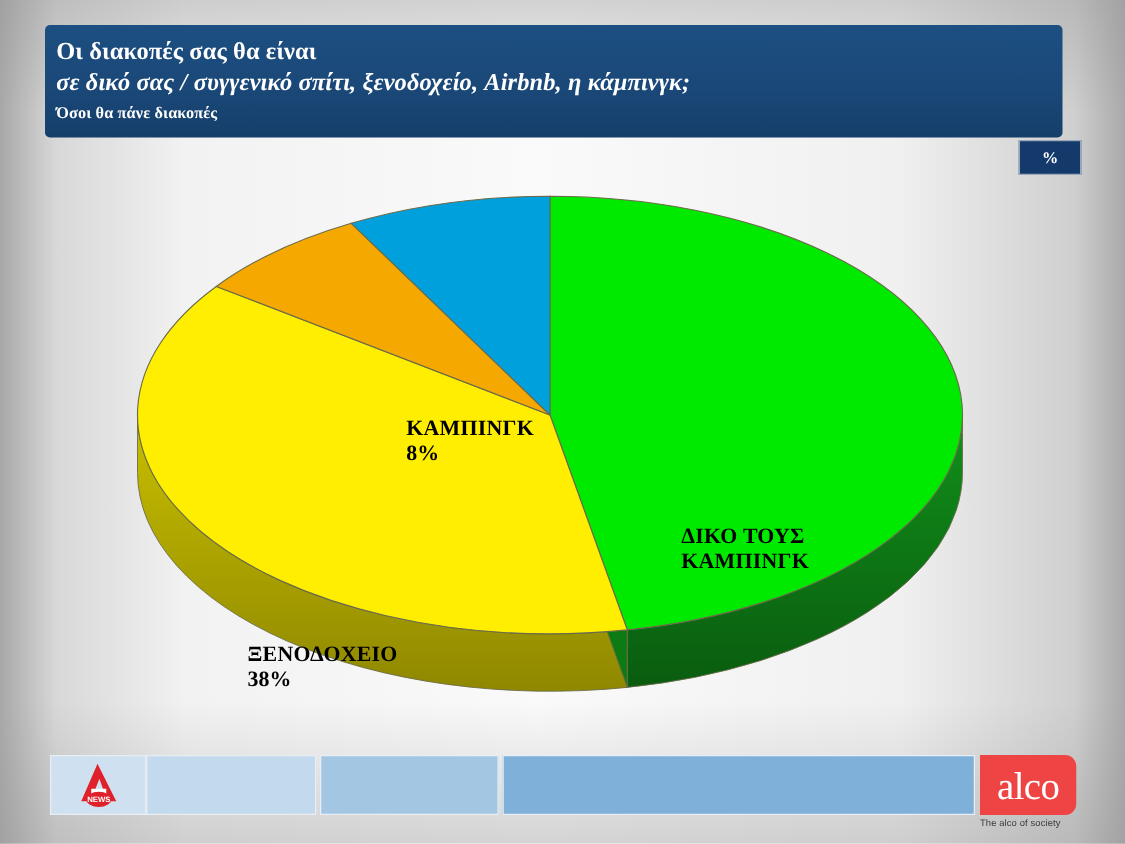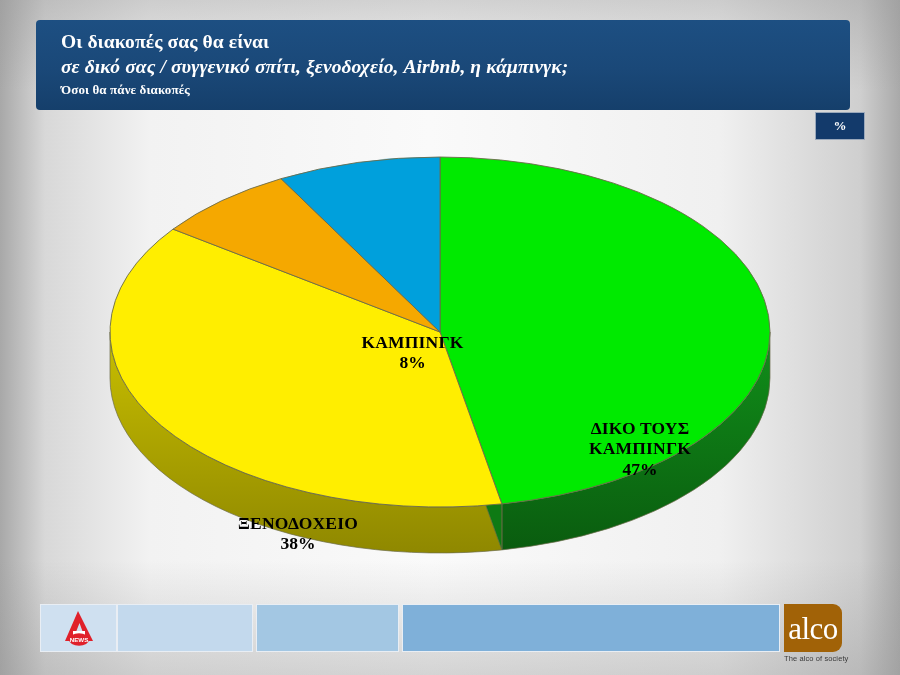--- a/index.html
+++ b/index.html
@@ -19,40 +19,40 @@
                       rgba(255,255,255,0) 560px, rgba(150,150,150,0.38) 675px);
     pointer-events:none;
   }
 
   
   #header {
     position:absolute; left:36px; top:20px; width:814px; height:90px;
     background:linear-gradient(to bottom, #1d4f82 0%, #1a4878 55%, #153f6b 100%);
     border-radius:4px;
     color:#ffffff;
-    padding:9px 0 0 25px;
+    padding:9px 0 0 9px;
   }
   .hl1 { font-size:19.5px; font-weight:bold; line-height:25px; letter-spacing:.1px; }
   .hl2 { font-size:19.5px; font-weight:bold; font-style:italic; line-height:26px; letter-spacing:.1px; }
   .hl3 { font-size:13px; font-weight:bold; line-height:19px; letter-spacing:.1px; }
 
   
   #pct-badge {
     position:absolute; left:815px; top:112px; width:50px; height:28px;
     background:#133a6b; border:1px solid #9aa8bb;
     color:#fff; font-size:13px; font-weight:bold;
     display:flex; align-items:center; justify-content:center;
   }
 
   
   #pie-wrap { position:absolute; left:0px; top:150px; width:900px; height:430px; }
   #pie-svg  { display:block; width:900px; height:430px; }
 
   .slice-label {
-    position:absolute; text-align:center; color:#000;
+    position:absolute; color:#000;
     font-family:"Liberation Serif", serif; font-weight:bold; line-height:1.16;
     white-space:nowrap;
   }
   .slice-label .nm  { font-size:17.5px; letter-spacing:.2px; }
   .slice-label .val { font-size:17.5px; }
 
   #lbl-green  { left:545px; top:268px; width:190px; }
   #lbl-yellow { left:198px; top:363px; width:200px; }
   #lbl-orange { left:205px; top:208px; width:120px; }
   #lbl-blue   { left:325px; top:182px; width:175px; }
@@ -67,22 +67,22 @@
   #seg1 { left:117px; width:136px; background:#c3d9ed; }
   #seg2 { left:256px; width:143px; background:#a3c7e3; }
   #seg3 { left:402px; width:378px; background:#7fb0d9; }
 
   #alpha-logo {
     position:absolute; left:40px; top:0; width:77px; height:48px;
     background:#cfe0f0; border:1px solid #e9eef4;
     display:flex; align-items:center; justify-content:center;
   }
   #alco-logo {
-    position:absolute; left:784px; top:0px; width:58px; height:48px;
-    background:#a16207; border-radius:0 9px 9px 0;
+    position:absolute; left:784px; top:0px; width:77px; height:48px;
+    background:#ef4444; border-radius:0 9px 9px 0;
     display:flex; align-items:center; justify-content:center;
     color:#fff;
   }
   #alco-logo .word {
     font-family:"Liberation Serif", serif; font-size:31px; font-weight:400;
     letter-spacing:-0.5px; line-height:1;
   }
   #alco-tag {
     position:absolute; left:784px; top:50px; width:100px;
     font-family:"Liberation Sans", sans-serif; font-size:7.5px;
@@ -127,21 +127,20 @@
         <path d="M 440 182 L 440 7 A 330 175 0 0 1 501.83583381328924 353.9002688775205 Z" fill="#00ea00" stroke="#6b6b4a" stroke-width="0.9"></path>
         <path d="M 440 182 L 501.83583381328924 353.9002688775205 A 330 175 0 0 1 173.0243918562673 79.13758084881722 Z" fill="#ffee00" stroke="#6b6b4a" stroke-width="0.9"></path>
         <path d="M 440 182 L 173.0243918562673 79.13758084881722 A 330 175 0 0 1 281.0212875464337 28.646330992323954 Z" fill="#f5a800" stroke="#6b6b4a" stroke-width="0.9"></path>
         <path d="M 440 182 L 281.0212875464337 28.646330992323954 A 330 175 0 0 1 439.99999999999994 7 Z" fill="#00a0dc" stroke="#6b6b4a" stroke-width="0.9"></path>
       </g>
   </svg>
 
   <div class="slice-label" id="lbl-green">
     <div class="nm">ΔΙΚΟ ΤΟΥΣ</div>
     <div class="nm">ΚΑΜΠΙΝΓΚ</div>
-    <div class="val">47%</div>
   </div>
 
   <div class="slice-label" id="lbl-yellow">
     <div class="nm">ΞΕΝΟΔΟΧΕΙΟ</div>
     <div class="val">38%</div>
   </div>
 
 
   <div class="slice-label" id="lbl-blue">
     <div class="nm">ΚΑΜΠΙΝΓΚ</div>

